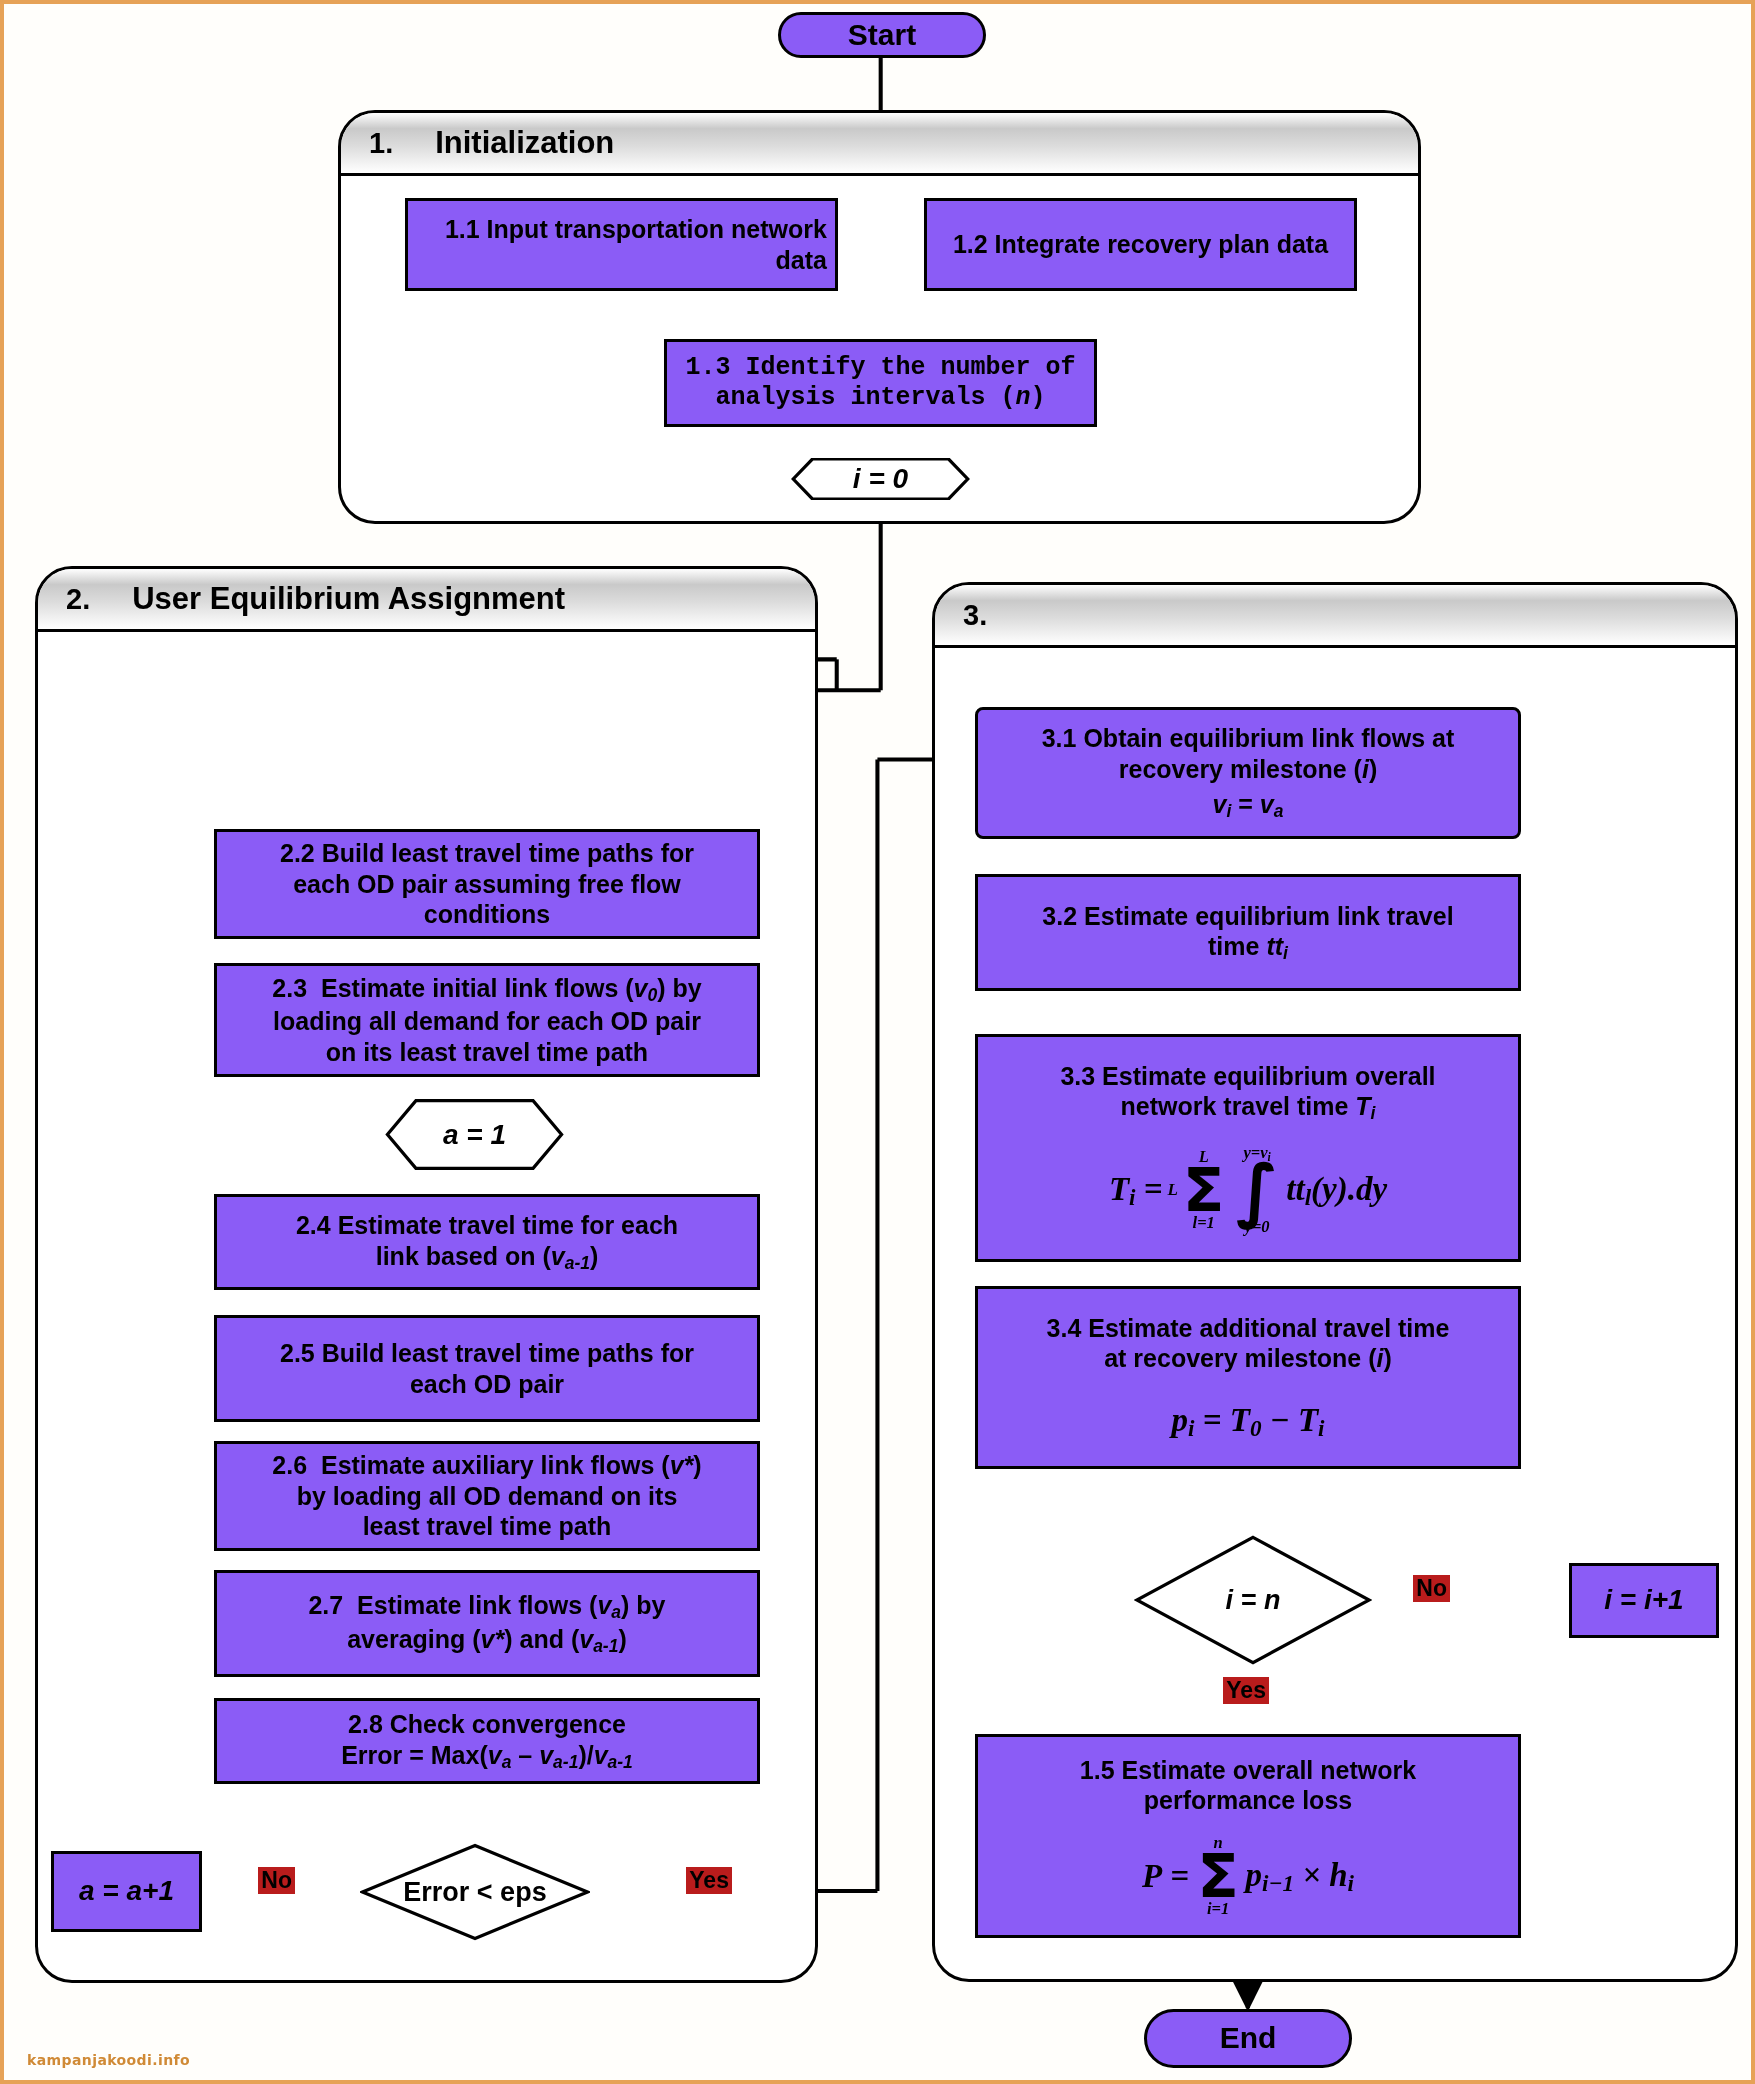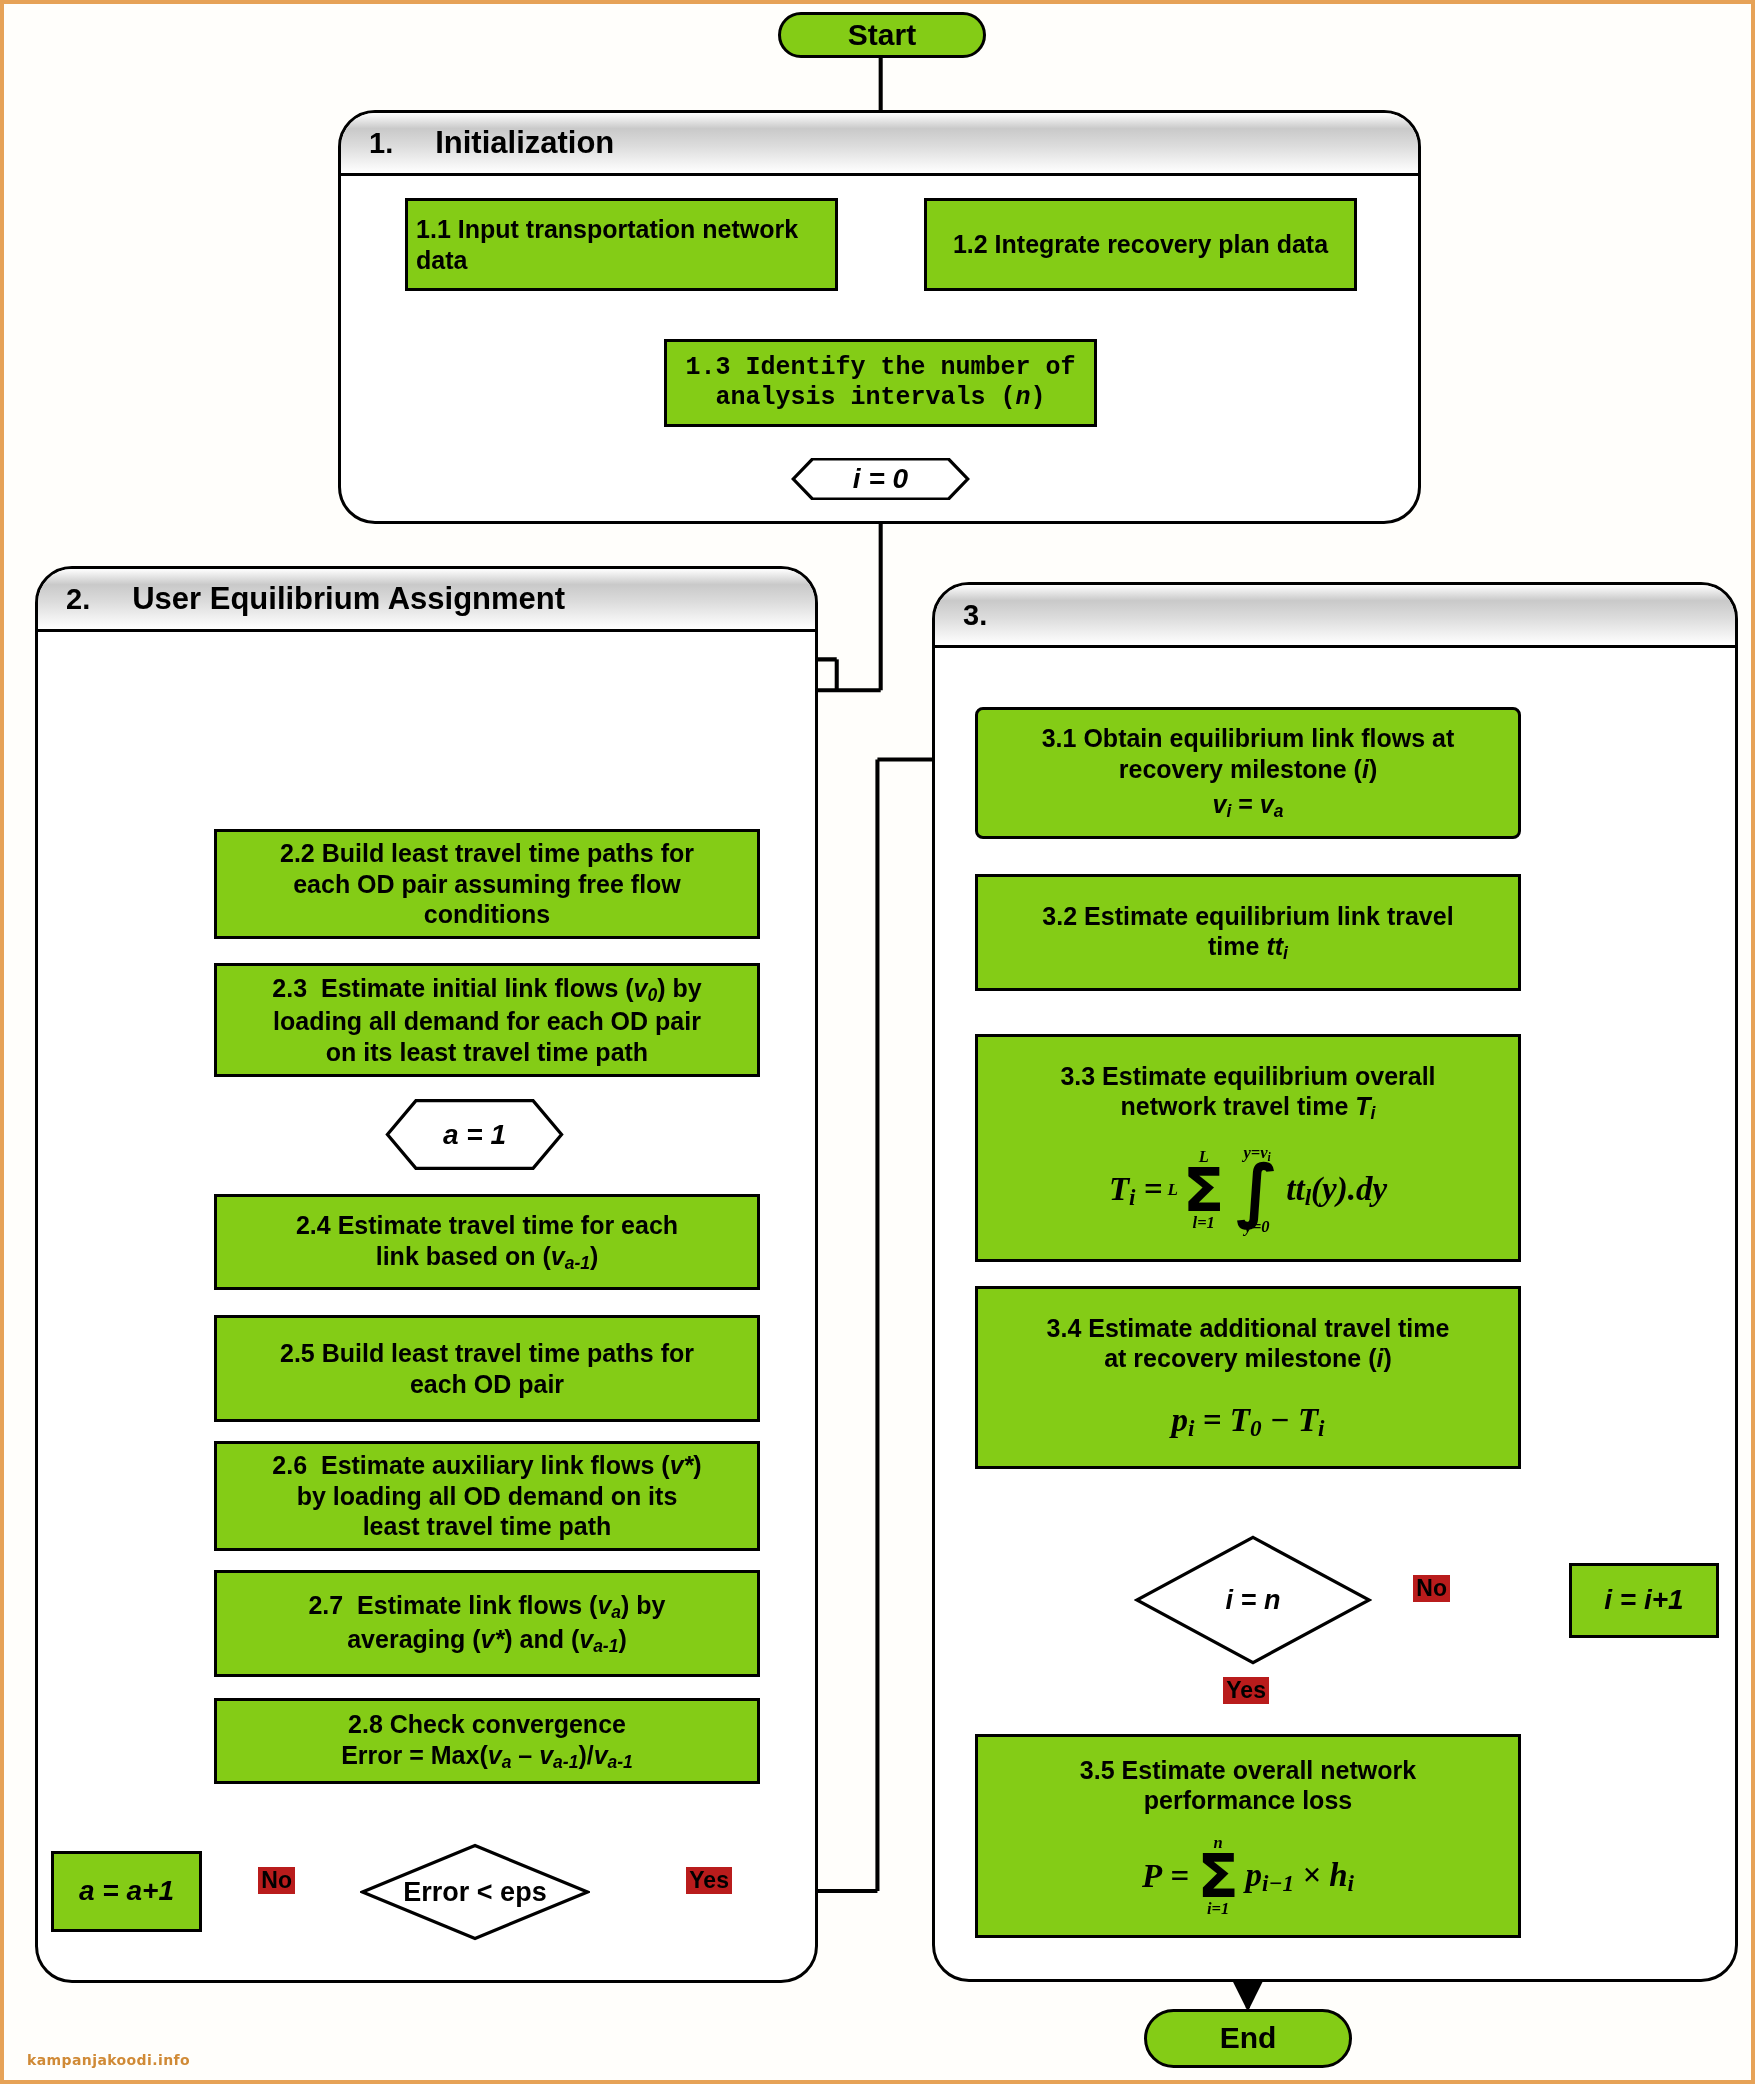--- a/index.html
+++ b/index.html
@@ -10,22 +10,22 @@
     background:#fffefb;
     box-sizing:border-box;
     border:4.1px solid #e6a257;
     overflow:hidden;
   }
   #inner{position:absolute;inset:0;}
   svg.wires{position:absolute;left:0;top:0;width:1755px;height:2084px;pointer-events:none;}
 
   
   .node{position:absolute;box-sizing:border-box;display:flex;align-items:center;
-        justify-content:center;text-align:left;font-weight:bold;color:#000;
-        background:#84cc16;line-height:1.22;}
+        justify-content:center;text-align:right;font-weight:bold;color:#000;
+        background:#8b5cf6;line-height:1.22;}
   .proc{border:3.3px solid #000;}
   .term{border:3.3px solid #000;border-radius:36px;font-size:30px;}
   .small{border:3.3px solid #000;font-style:italic;font-size:28px;}
 
   .hex{position:absolute;display:flex;align-items:center;justify-content:center;
        font-weight:bold;font-style:italic;font-size:28px;color:#000;}
   .hex svg{position:absolute;left:0;top:0;}
   .hex span{position:relative;z-index:2;}
 
   .dia{position:absolute;display:flex;align-items:center;justify-content:center;
@@ -286,21 +286,21 @@
   </div>
 
   <div class="lbl" style="left:1409px;top:1571px;">No</div>
   <div class="lbl" style="left:1219px;top:1673px;">Yes</div>
 
   <div class="node small" style="left:1565px;top:1559px;width:150px;height:75px;">
     <span>i = i+1</span>
   </div>
 
   <div class="node proc" style="left:971px;top:1730px;width:546px;height:204px;font-size:25px;flex-direction:column;">
-    <span>3.5  Estimate overall network</span>
+    <span>1.5  Estimate overall network</span>
     <span>performance loss</span>
     <span class="frm" style="font-size:33px;margin-top:19.5px;display:inline-flex;align-items:center;">
       <span>P&nbsp;=</span>
       <span style="display:inline-flex;flex-direction:column;align-items:center;line-height:1;margin:0 6.5px 0 8.1px;">
         <span style="font-size:.5em;font-style:italic;">n</span>
         <span class="bigop">Σ</span>
         <span style="font-size:.5em;font-style:italic;">i=1</span>
       </span>
       <span>p<sub>i−1</sub> × h<sub>i</sub></span>
     </span>

